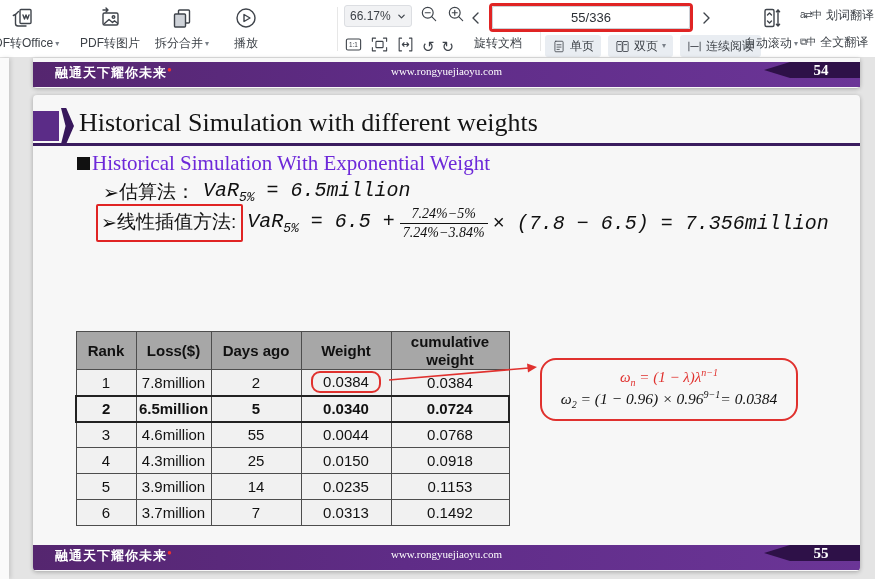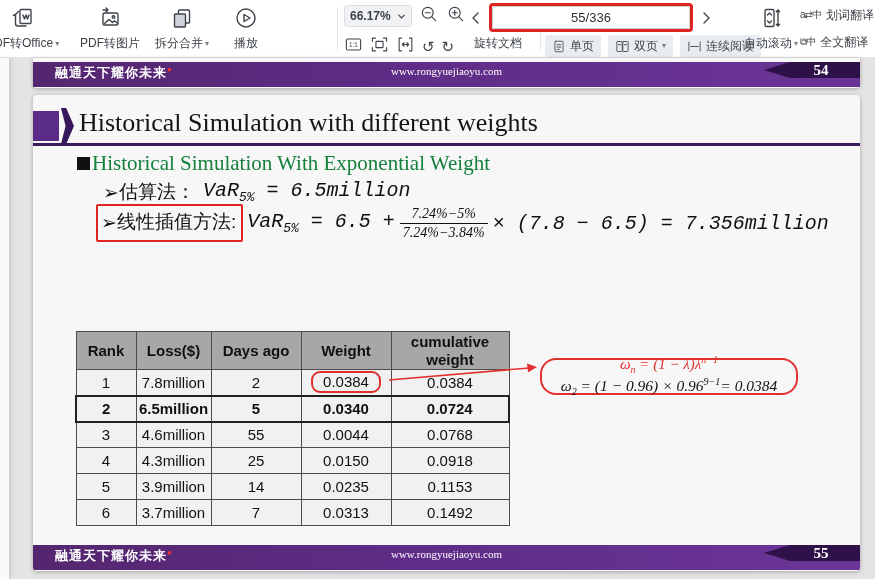--- a/index.html
+++ b/index.html
@@ -9,21 +9,21 @@
   
   .toolbar { position:absolute; left:0; top:0; width:875px; height:58px; background:#fff; border-bottom:1px solid #e3e3e3; }
   .tb-btn { position:absolute; top:5px; display:flex; flex-direction:column; align-items:center; gap:4px; color:#3d4248; font-size:12px; cursor:default; }
   .tb-btn .ic { width:26px; height:26px; display:flex; align-items:center; justify-content:center; }
   .tb-label { display:flex; align-items:center; gap:2px; white-space:nowrap; }
   .caret { font-size:8px; color:#7a8089; line-height:1; }
   .tb-sep { position:absolute; top:7px; width:1px; height:44px; background:#e7e7e7; }
   svg.lin { stroke:#3f444b; fill:none; stroke-width:1.4; stroke-linecap:round; stroke-linejoin:round; }
 
   .zoom-cluster { position:absolute; left:344px; top:4px; width:122px; }
-  .zoom-select { display:flex; align-items:center; justify-content:space-between; width:74px; height:22px; background:#f1f2f4; border:1px solid #dcdee2; border-radius:3px; font-size:12px; color:#3d4248; padding:0 5px;font-weight:bold; }
+  .zoom-select { display:flex; align-items:center; justify-content:space-between; width:74px; height:22px; background:#f1f2f4; border:1px solid #dcdee2; border-radius:3px; font-size:12px; color:#3d4248; padding:0 5px; }
   .zoom-row1 { display:flex; align-items:center; gap:7px; }
   .zoom-row2 { display:flex; align-items:center; gap:7px; margin-top:7px; color:#3f444b; }
   .uglyph { font-size:15px; color:#3f444b; line-height:1; }
 
   .page-cluster { position:absolute; left:468px; top:0; width:280px; }
   .pn-row1 { display:flex; align-items:center; margin-top:3px; }
   .pn-chevron { width:16px; height:24px; display:flex; align-items:center; justify-content:center; }
   .red-frame { border:3px solid #e02424; border-radius:4px; margin:0 5px; }
   .page-input { width:198px; height:23px; border:1px solid #ccd0d6; border-radius:2px; text-align:center; font-size:13px; color:#2c3036; background:#fff; display:block; font-family:"Liberation Sans",sans-serif; }
   .pn-row2 { display:flex; align-items:center; gap:7px; margin-left:77px; margin-top:3px; }
@@ -49,21 +49,21 @@
   .brand-script .dot { color:#e33; font-size:8px; vertical-align:super; }
   .pbar-site { position:absolute; left:0; right:0; top:3px; text-align:center; color:#fff; font-family:"Liberation Serif",serif; font-size:11px; }
   .pbar-seg { position:absolute; right:0; top:0; width:96px; height:16px; background:#2e1148; clip-path:polygon(0 50%, 26px 0, 100% 0, 100% 100%, 26px 100%); display:flex; align-items:center; justify-content:center; }
   .pbar-num { color:#fff; font-family:"Liberation Serif",serif; font-weight:bold; font-size:15px; padding-left:18px; }
 
   
   .marker-sq { position:absolute; left:0; top:16px; width:26px; height:30px; background:#5b2c87; }
   .marker-arrow { position:absolute; left:28px; top:13px; width:13px; height:36px; background:#38185c; clip-path:polygon(0 0, 40% 0, 100% 50%, 40% 100%, 0 100%, 35% 50%); }
   .slide-title { position:absolute; left:46px; top:13px; font-family:"Liberation Serif",serif; font-size:26px; color:#141414; white-space:nowrap; }
   .title-rule { position:absolute; left:0; right:0; top:48px; height:3px; background:#3a1c5e; }
-  .bullet-line { position:absolute; left:44px; top:56px; font-family:"Liberation Serif",serif; font-size:21px; color:#15803d; display:flex; align-items:center; }
+  .bullet-line { position:absolute; left:44px; top:56px; font-family:"Liberation Serif",serif; font-size:21px; color:#6d28d9; display:flex; align-items:center; }
   .sq-bullet { width:13px; height:13px; background:#111; margin-right:2px; }
   .f-line { position:absolute; display:flex; align-items:center; font-size:19px; color:#111; }
   .f-est { left:70px; top:84px; }
   .f-interp { left:63px; top:106px; height:44px; }
   .cjk-label { font-family:"Liberation Sans",sans-serif; font-size:19px; }
   .math { font-family:Liberation Mono, monospace; font-style:italic; font-size:20px; white-space:nowrap; }
   .math sub { font-size:13px; font-style:italic; }
   .label-redbox { border:2.5px solid #e02424; border-radius:2px; padding:3px 5px 5px 3px; display:flex; align-items:center; }
   .frac { display:inline-flex; flex-direction:column; align-items:center; font-size:14px; font-style:italic; font-family:"Liberation Serif",serif; margin:0 5px; line-height:1.25; }
   .frac .num { padding:0 3px; }
@@ -74,21 +74,21 @@
   .wtable th, .wtable td { border:1px solid #4d4d4d; text-align:center; vertical-align:middle; background:#f1f1f1; }
   .wtable th { background:#a7a7a7; font-weight:bold; height:38px; line-height:1.15; padding:0 4px; }
   .wtable td { height:26px; }
   .wtable col.c1{width:60px} .wtable col.c2{width:75px} .wtable col.c3{width:90px} .wtable col.c4{width:90px} .wtable col.c5{width:118px}
   .wtable tr.hl td { font-weight:bold; border-top:2px solid #222; border-bottom:2px solid #222; }
   .wtable tr.hl td:first-child { border-left:2px solid #222; }
   .wtable tr.hl td:last-child { border-right:2px solid #222; }
   .cell-redbox { display:inline-block; border:2px solid #e0312e; border-radius:9px; padding:0 10px 1px 10px; }
 
   
-  .annot { position:absolute; left:507px; top:263px; width:258px; height:37px; border:2px solid #e0312e; border-radius:16px; display:flex; flex-direction:column; justify-content:center; align-items:center; background:transparent; }
+  .annot { position:absolute; left:507px; top:263px; width:258px; height:63px; border:2px solid #e0312e; border-radius:16px; display:flex; flex-direction:column; justify-content:center; align-items:center; background:transparent; }
   .annot .l1 { color:#e0312e; font-family:"Liberation Serif",serif; font-style:italic; font-size:15px; line-height:1.2; }
   .annot .l2 { color:#111; font-family:"Liberation Serif",serif; font-style:italic; font-size:15.5px; line-height:1.25; }
   .annot sub { font-size:10px; } .annot sup { font-size:10px; }
 
   .arrow-svg { position:absolute; left:0; top:0; pointer-events:none; }
 
   
   .ry-logo { position:absolute; right:30px; top:10px; display:flex; align-items:center; gap:8px; }
   .ry-text { display:flex; flex-direction:column; }
   .ry-cn { color:#d8242a; font-size:20px; font-weight:bold; letter-spacing:3px; white-space:nowrap; }

